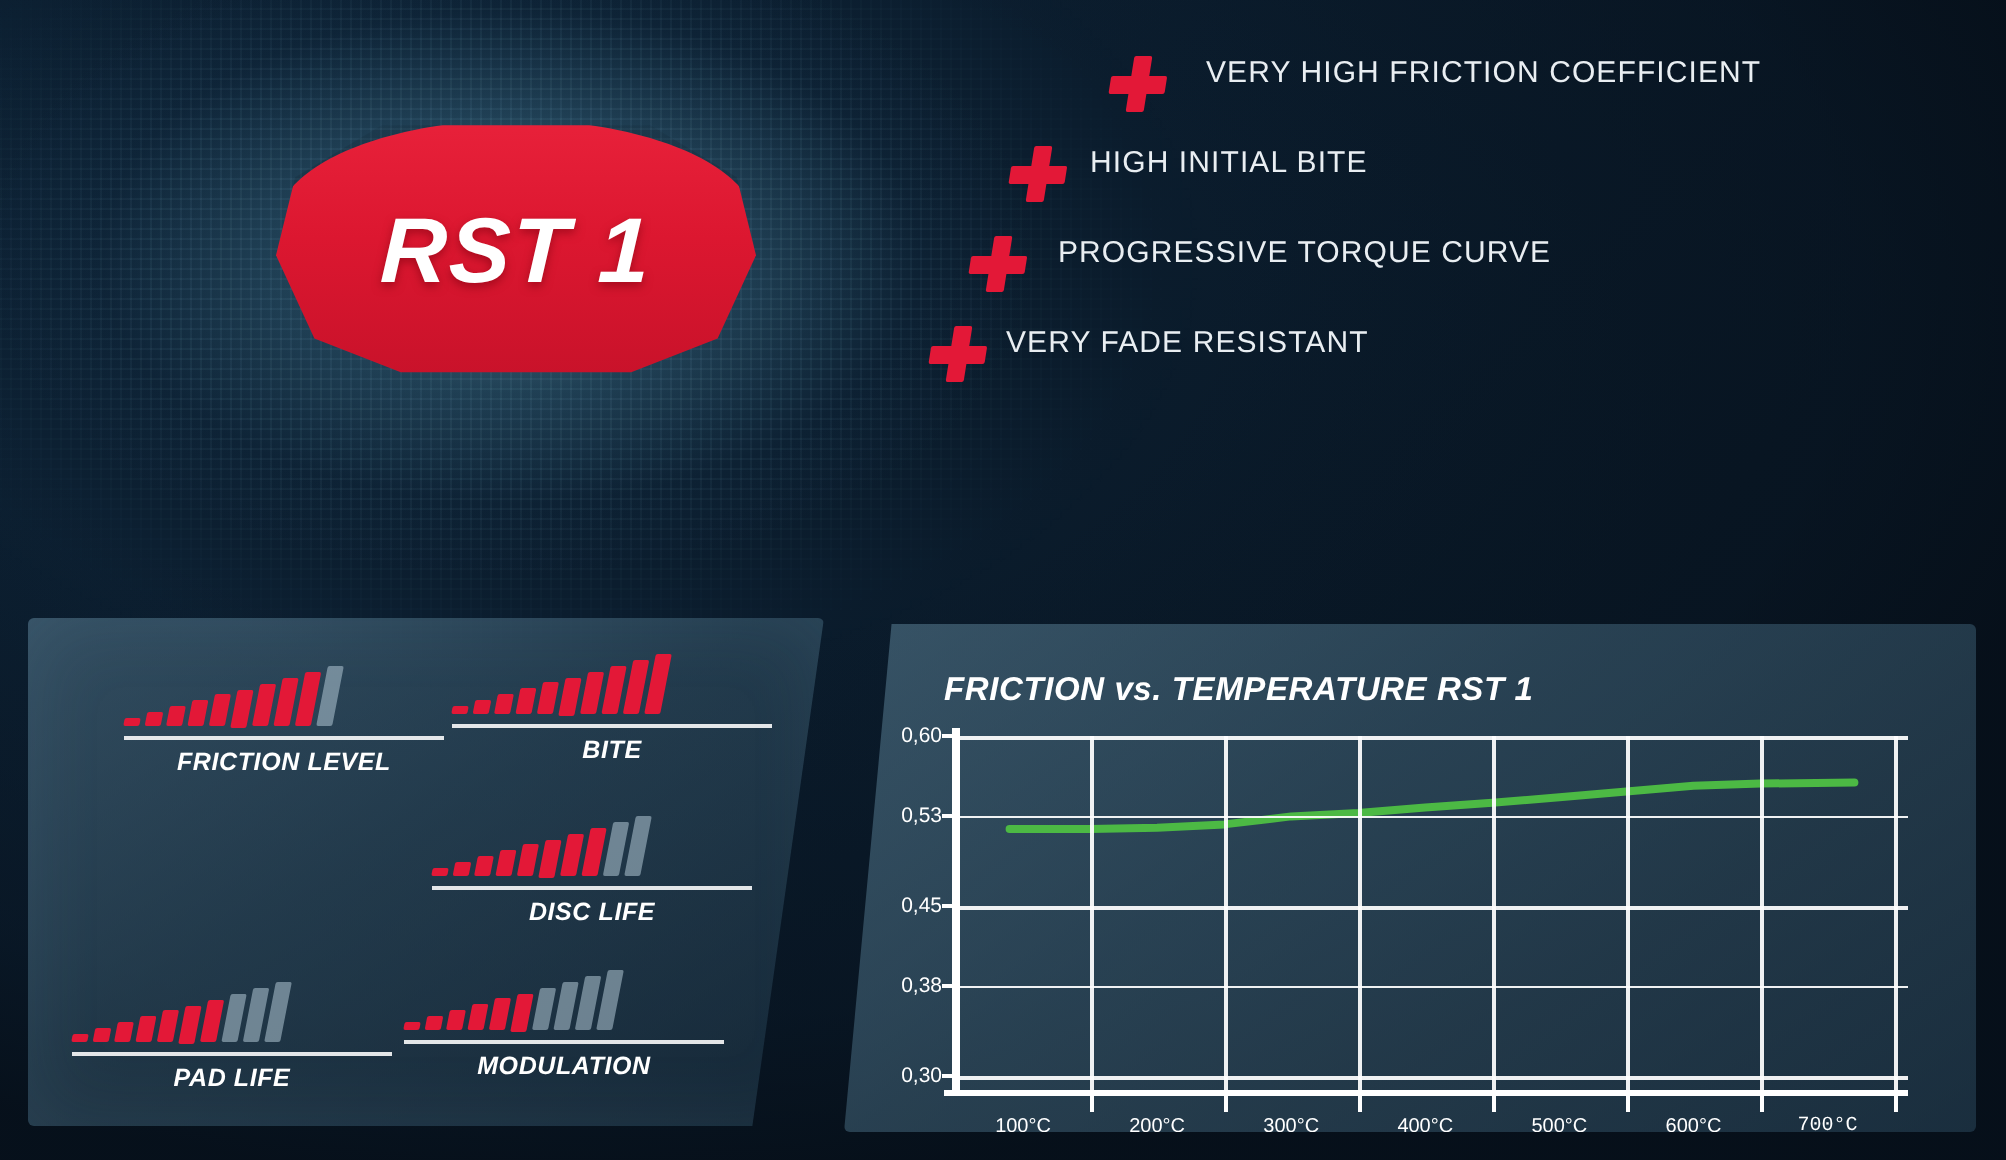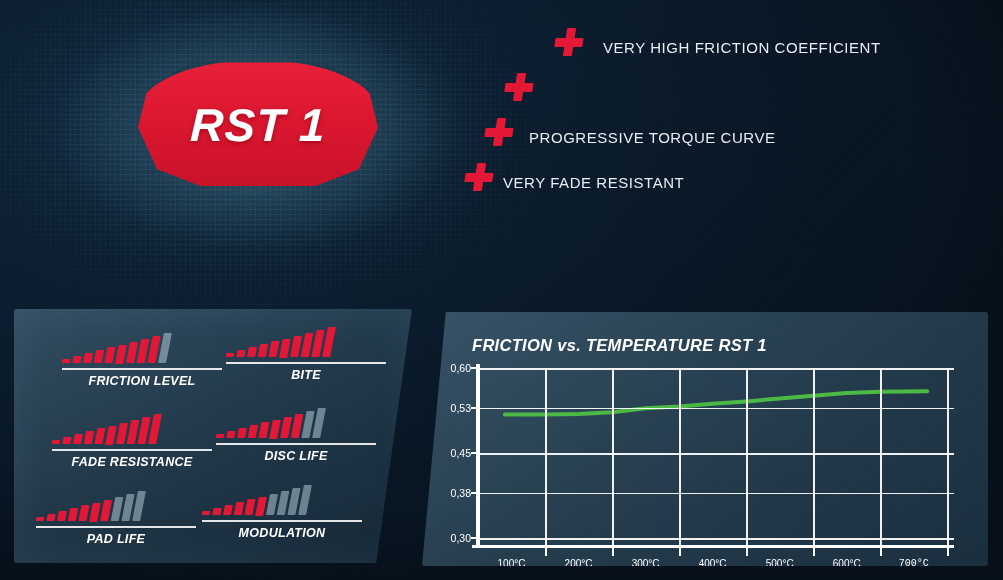--- a/index.html
+++ b/index.html
@@ -50,21 +50,21 @@
     position:absolute; left:40px; top:20px; width:240px; height:130px;
     display:flex; align-items:center; justify-content:center;
     color:#fff; font-style:italic; font-weight:bold;
     font-size:46px; letter-spacing:1px;
     text-shadow:0 2px 5px rgba(120,0,15,.55);
     transform:skewX(-2deg);
   }
 
   
   #features{ position:absolute; left:505px; top:28px; width:480px; }
-  .feat{ display:flex; align-items:flex-end; margin-bottom:17px; }
+  .feat{ display:flex; align-items:flex-start; margin-bottom:17px; }
   .plus{
     position:relative; flex:0 0 auto; width:28px; height:28px;
     transform:skewX(-9deg);
   }
   .plus::before,.plus::after{
     content:""; position:absolute; background:#e31837; border-radius:1px;
   }
   .plus::before{ left:9.5px; top:0; width:9px; height:28px; }
   .plus::after{ left:0; top:9.5px; width:28px; height:9px; }
   .feat-label{
@@ -144,20 +144,21 @@
     <div class="pad-text">RST 1</div>
   </div>
 
   <div id="features">
       <div class="feat" style="margin-left: 50px;">
         <span class="plus"></span>
         <span class="feat-label" style="margin-left: 20px;">VERY HIGH FRICTION COEFFICIENT</span>
       </div>
       <div class="feat" style="margin-left: 0px;">
         <span class="plus"></span>
+        <span class="feat-label" style="margin-left: 12px;">HIGH INITIAL BITE</span>
       </div>
       <div class="feat" style="margin-left: -20px;">
         <span class="plus"></span>
         <span class="feat-label" style="margin-left: 16px;">PROGRESSIVE TORQUE CURVE</span>
       </div>
       <div class="feat" style="margin-left: -40px;">
         <span class="plus"></span>
         <span class="feat-label" style="margin-left: 10px;">VERY FADE RESISTANT</span>
       </div>
     </div>
@@ -187,36 +188,20 @@
           <div class="bar on" style="height: 12.7px;"></div>
           <div class="bar on" style="height: 15.6px;"></div>
           <div class="bar on" style="height: 18.5px;"></div>
           <div class="bar on" style="height: 21.4px;"></div>
           <div class="bar on" style="height: 24.3px;"></div>
           <div class="bar on" style="height: 27.2px;"></div>
           <div class="bar on" style="height: 30.1px;"></div>
         </div>
         <div class="rule"></div>
         <div class="rlabel">BITE</div>
-      </div>
-      <div class="rating" style="left: 38px; top: 105px;">
-        <div class="meter">
-          <div class="bar on" style="height: 4px;"></div>
-          <div class="bar on" style="height: 6.9px;"></div>
-          <div class="bar on" style="height: 9.8px;"></div>
-          <div class="bar on" style="height: 12.7px;"></div>
-          <div class="bar on" style="height: 15.6px;"></div>
-          <div class="bar on" style="height: 18.5px;"></div>
-          <div class="bar on" style="height: 21.4px;"></div>
-          <div class="bar on" style="height: 24.3px;"></div>
-          <div class="bar on" style="height: 27.2px;"></div>
-          <div class="bar on" style="height: 30.1px;"></div>
-        </div>
-        <div class="rule"></div>
-        <div class="rlabel">FADE RESISTANCE</div>
       </div>
       <div class="rating" style="left: 202px; top: 99px;">
         <div class="meter">
           <div class="bar on" style="height: 4px;"></div>
           <div class="bar on" style="height: 6.9px;"></div>
           <div class="bar on" style="height: 9.8px;"></div>
           <div class="bar on" style="height: 12.7px;"></div>
           <div class="bar on" style="height: 15.6px;"></div>
           <div class="bar on" style="height: 18.5px;"></div>
           <div class="bar on" style="height: 21.4px;"></div>

